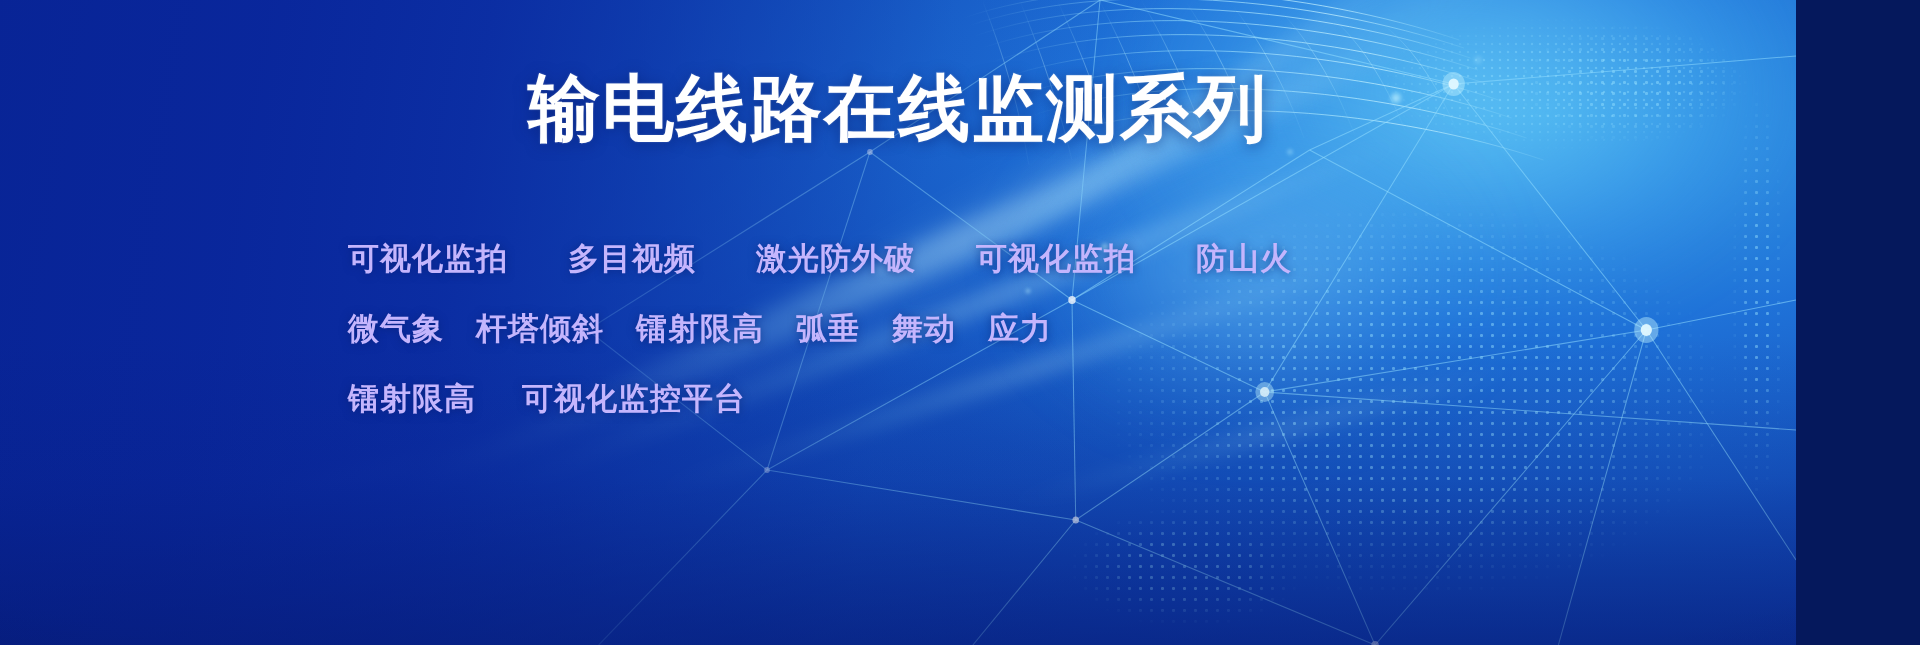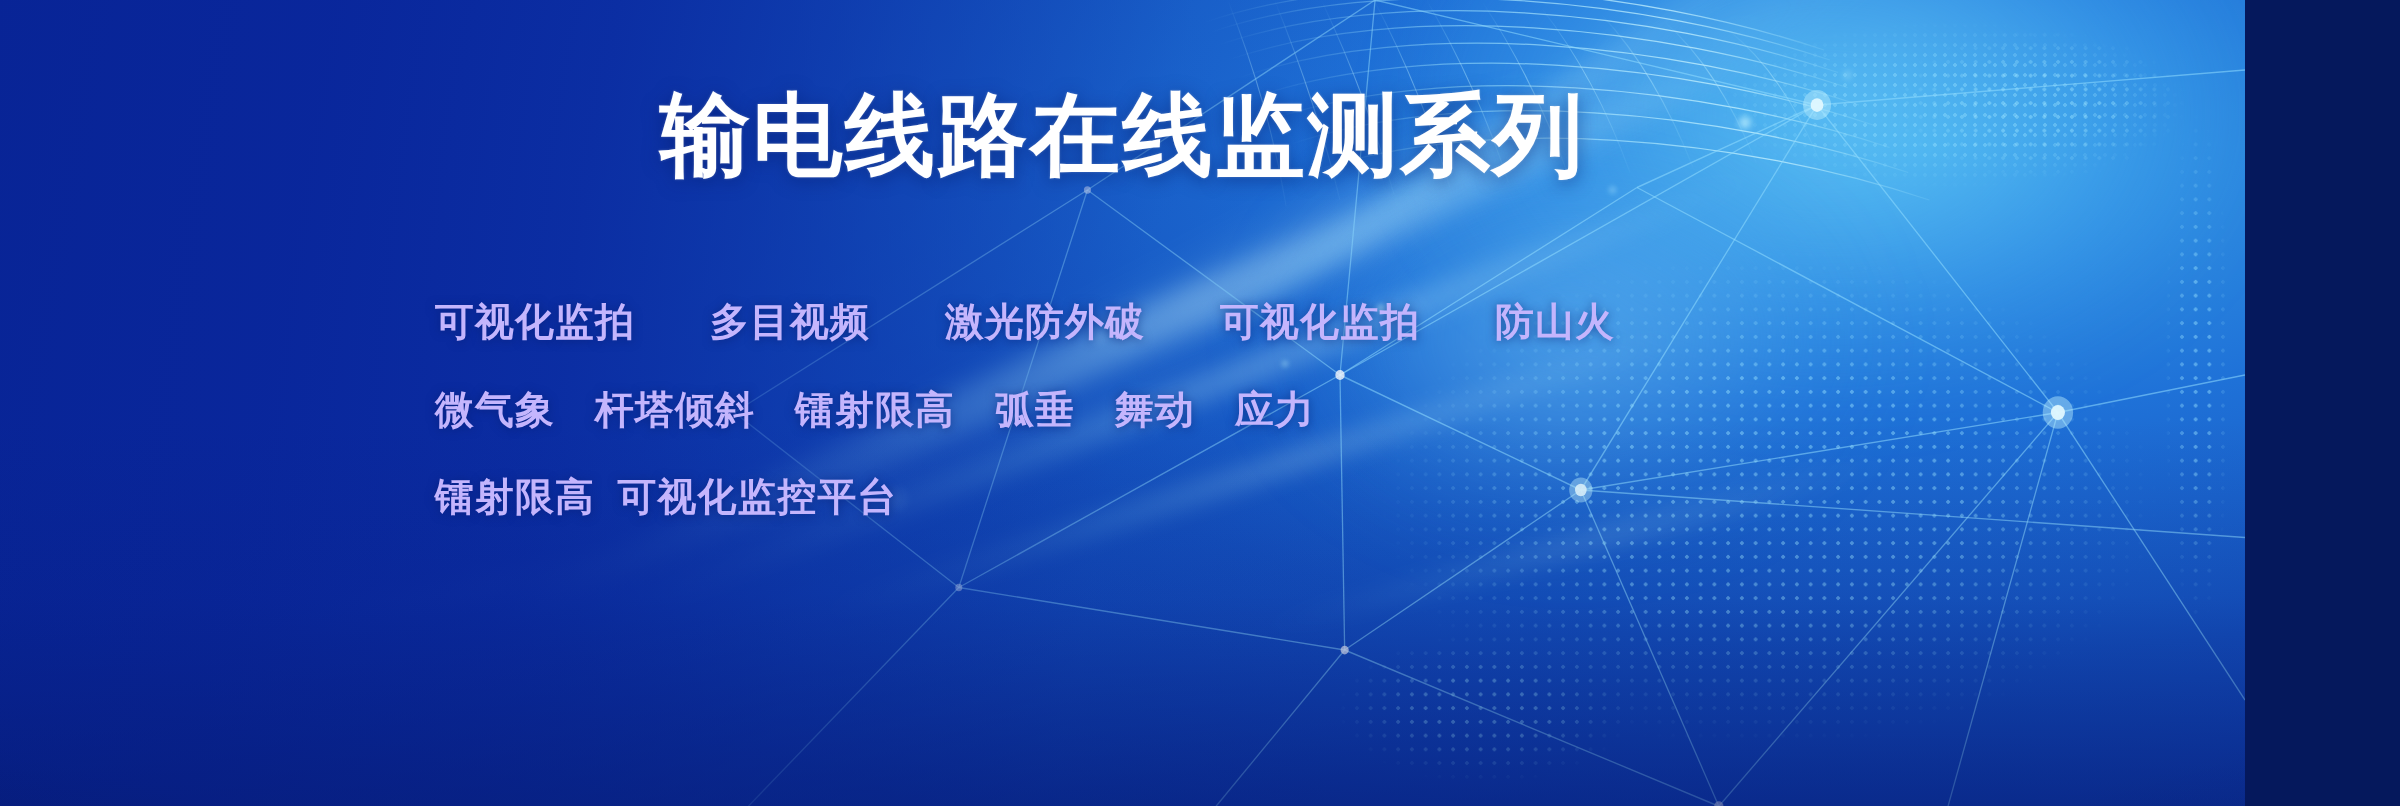--- a/index.html
+++ b/index.html
@@ -143,21 +143,21 @@
     line-height:1;
     white-space:nowrap;
     text-shadow:0 1px 8px rgba(6,30,110,0.60);
   }
   .kw-row.r1{height:70px;}
   .kw-row.r2{height:70px;}
   .kw-row.r3{height:70px;}
   .kw{letter-spacing:1px;}
   .kw + .kw{margin-left:60px;}
   .kw-row.r2 .kw + .kw{margin-left:32px;margin-top:37px;}
-  .kw-row.r3 .kw + .kw{margin-left:18px;}
+  .kw-row.r3 .kw + .kw{margin-left:46px;}
 </style>
 </head>
 <body>
 
 <div class="banner">
 
   <div class="bg-base"></div>
   <div class="glow-top"></div>
   <div class="glow-mid"></div>
 

